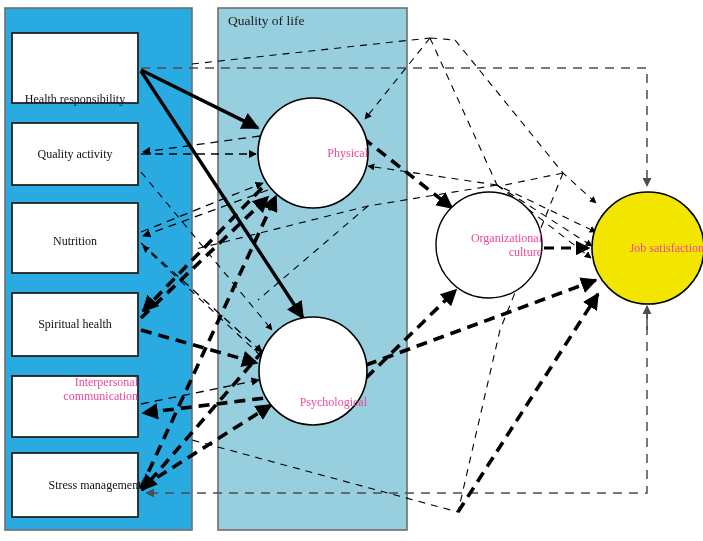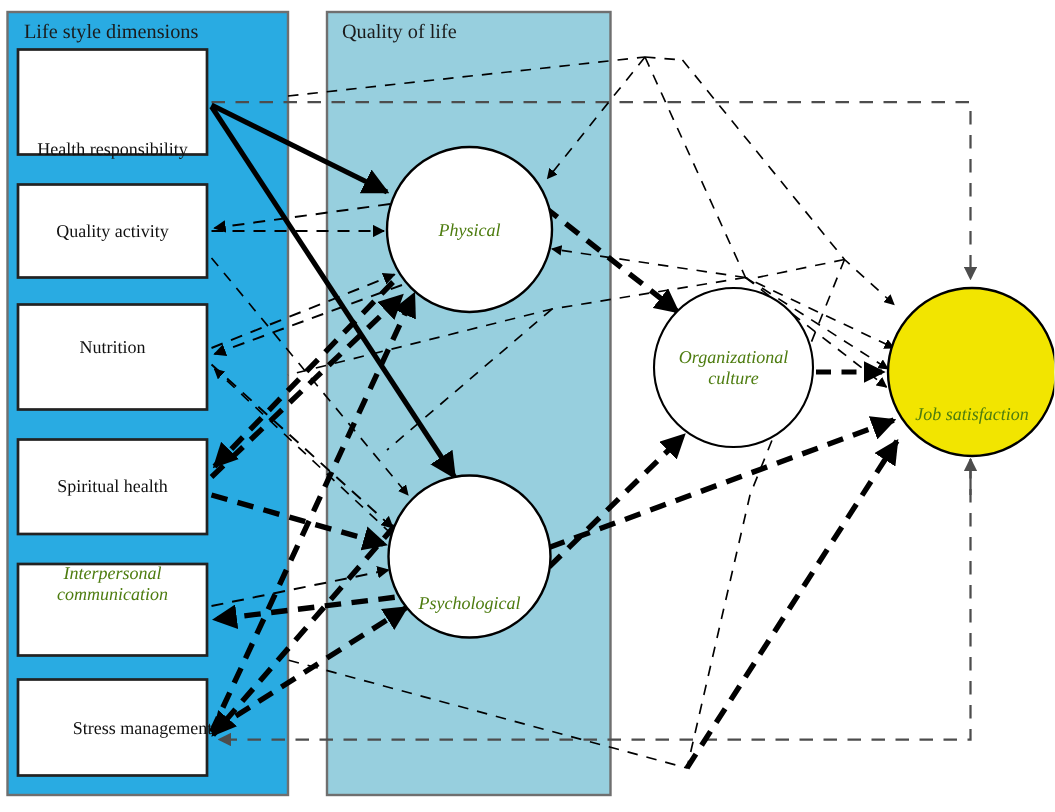--- a/index.html
+++ b/index.html
@@ -30,27 +30,26 @@
   .ls-box-label {
     position: absolute;
     text-align: center;
     font-size: 12px;
     color: #111;
     line-height: 14px;
     pointer-events: none;
   }
   .node-label {
     position: absolute;
-    text-align: center;
+    text-align: right;
     font-size: 12px;
-    color: #4d7c0f;
+    color: #ec4899;
     line-height: 14px;
     pointer-events: none;
     white-space: pre-line;
-    font-style: italic;
   }
 </style>
 </head>
 <body>
 
 <div id="root">
 
   <svg id="canvas" viewBox="0 0 703 541">
     <defs>
       <marker id="ah-solid" viewBox="0 0 10 10" refX="9" refY="5" markerWidth="5.2" markerHeight="5.2" orient="auto-start-reverse">
@@ -120,30 +119,29 @@
     <rect x="12" y="293" width="126" height="63" fill="#fff" stroke="#222" stroke-width="1.8"></rect>
     <rect x="12" y="376" width="126" height="61" fill="#fff" stroke="#222" stroke-width="1.8"></rect>
     <rect x="12" y="453" width="126" height="64" fill="#fff" stroke="#222" stroke-width="1.8"></rect>
 
     <circle cx="313" cy="153" r="55" fill="#FFFFFF" stroke="#000" stroke-width="1.6"></circle>
     <circle cx="313" cy="371" r="54" fill="#FFFFFF" stroke="#000" stroke-width="1.6"></circle>
     <circle cx="489" cy="245" r="53" fill="#FFFFFF" stroke="#000" stroke-width="1.4"></circle>
     <circle cx="648" cy="248" r="56" fill="#F2E500" stroke="#000" stroke-width="1.6"></circle>
   </svg>
 
-  <div class="panel-title" style="left:16px; top:13px;">Life style dimensions</div>
   <div class="panel-title" style="left:228px; top:13px;">Quality of life</div>
 
   <div class="ls-box-label" style="left:12px; top:61px; width:126px;margin-top:31px;">Health responsibility</div>
   <div class="ls-box-label" style="left:12px; top:147px; width:126px;">Quality activity</div>
-  <div class="ls-box-label" style="left:12px; top:224px; width:126px;">Nutrition</div>
+  <div class="ls-box-label" style="left:12px; top:234px; width:126px;">Nutrition</div>
   <div class="ls-box-label" style="left:12px; top:317px; width:126px;text-align:center;">Spiritual health</div>
   <div class="node-label" style="left:12px; top:375px; width:126px;">Interpersonal
 communication</div>
   <div class="ls-box-label" style="left:12px; top:478px; width:126px;padding-left:20px;">Stress management</div>
 
   <div class="node-label" style="left:258px; top:146px; width:110px;">Physical</div>
   <div class="node-label" style="left:259px; top:384px; width:108px;margin-top:11px;">Psychological</div>
   <div class="node-label" style="left:436px; top:231px; width:106px;">Organizational
 culture</div>
-  <div class="node-label" style="left:592px; top:241px; width:112px;margin-top:28px;">Job satisfaction</div>
+  <div class="node-label" style="left:592px; top:241px; width:112px;">Job satisfaction</div>
 
 </div>
 
 </body></html>

